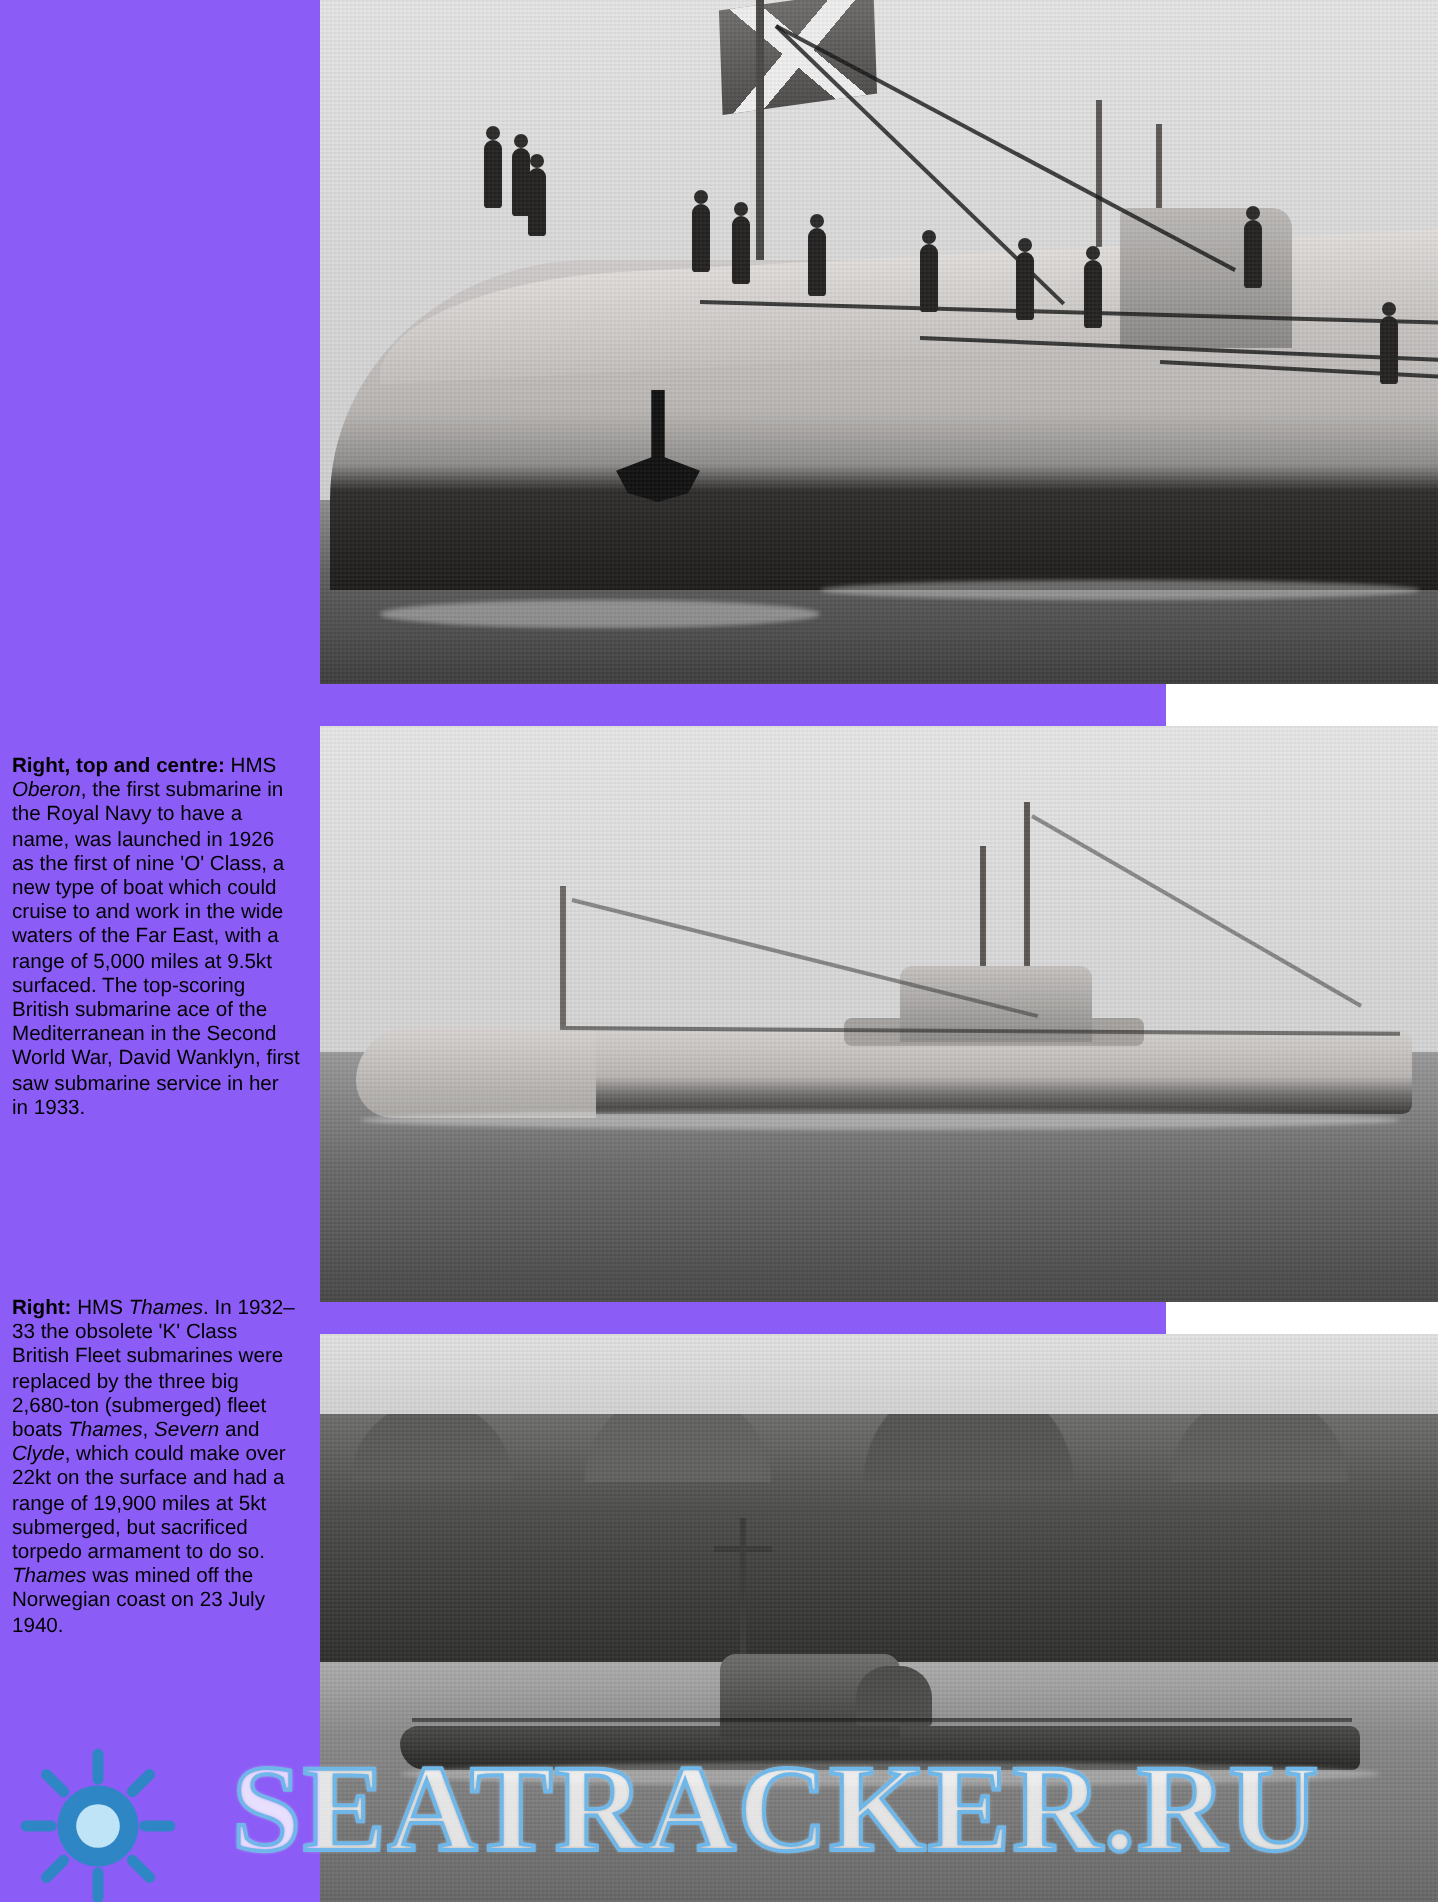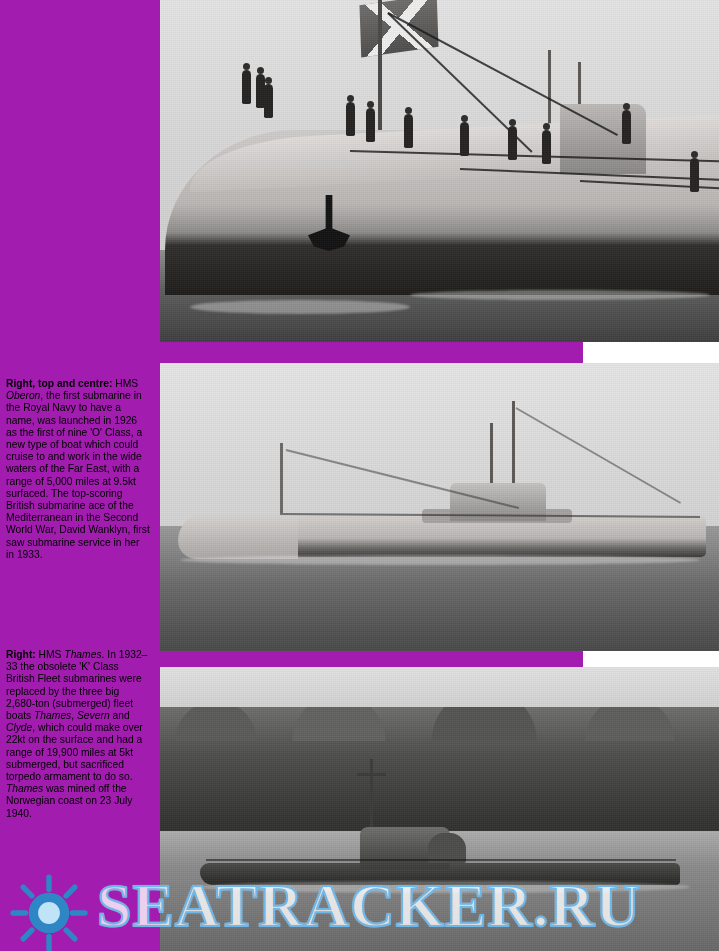--- a/index.html
+++ b/index.html
@@ -14,21 +14,21 @@
     overflow: hidden;
     font-family: "Liberation Sans", sans-serif;
     color: #1a1a1a;
   }
 
   .page {
     position: absolute;
     left: 0; top: 0;
     width: 583px;
     height: 951px;
-    background: #a21caf;
+    background: #8b5cf6;
   }
 
   
   .photo {
     position: absolute;
     overflow: hidden;
     background: #7d7d7d;
   }
 
   
@@ -290,21 +290,21 @@
   .watermark {
     position: absolute;
     left: 0;
     top: 868px;
     width: 719px;
     height: 83px;
     pointer-events: none;
   }
   .watermark-text {
     position: absolute;
-    left: 97px;
+    left: 116px;
     top: 2px;
     font-family: "Liberation Serif", serif;
     font-size: 62px;
     font-weight: bold;
     letter-spacing: 1px;
     color: rgba(255,255,255,0.0);
     -webkit-text-stroke: 2px #6fb7e8;
     text-shadow: 0 0 2px rgba(255,255,255,0.8);
     white-space: nowrap;
   }

